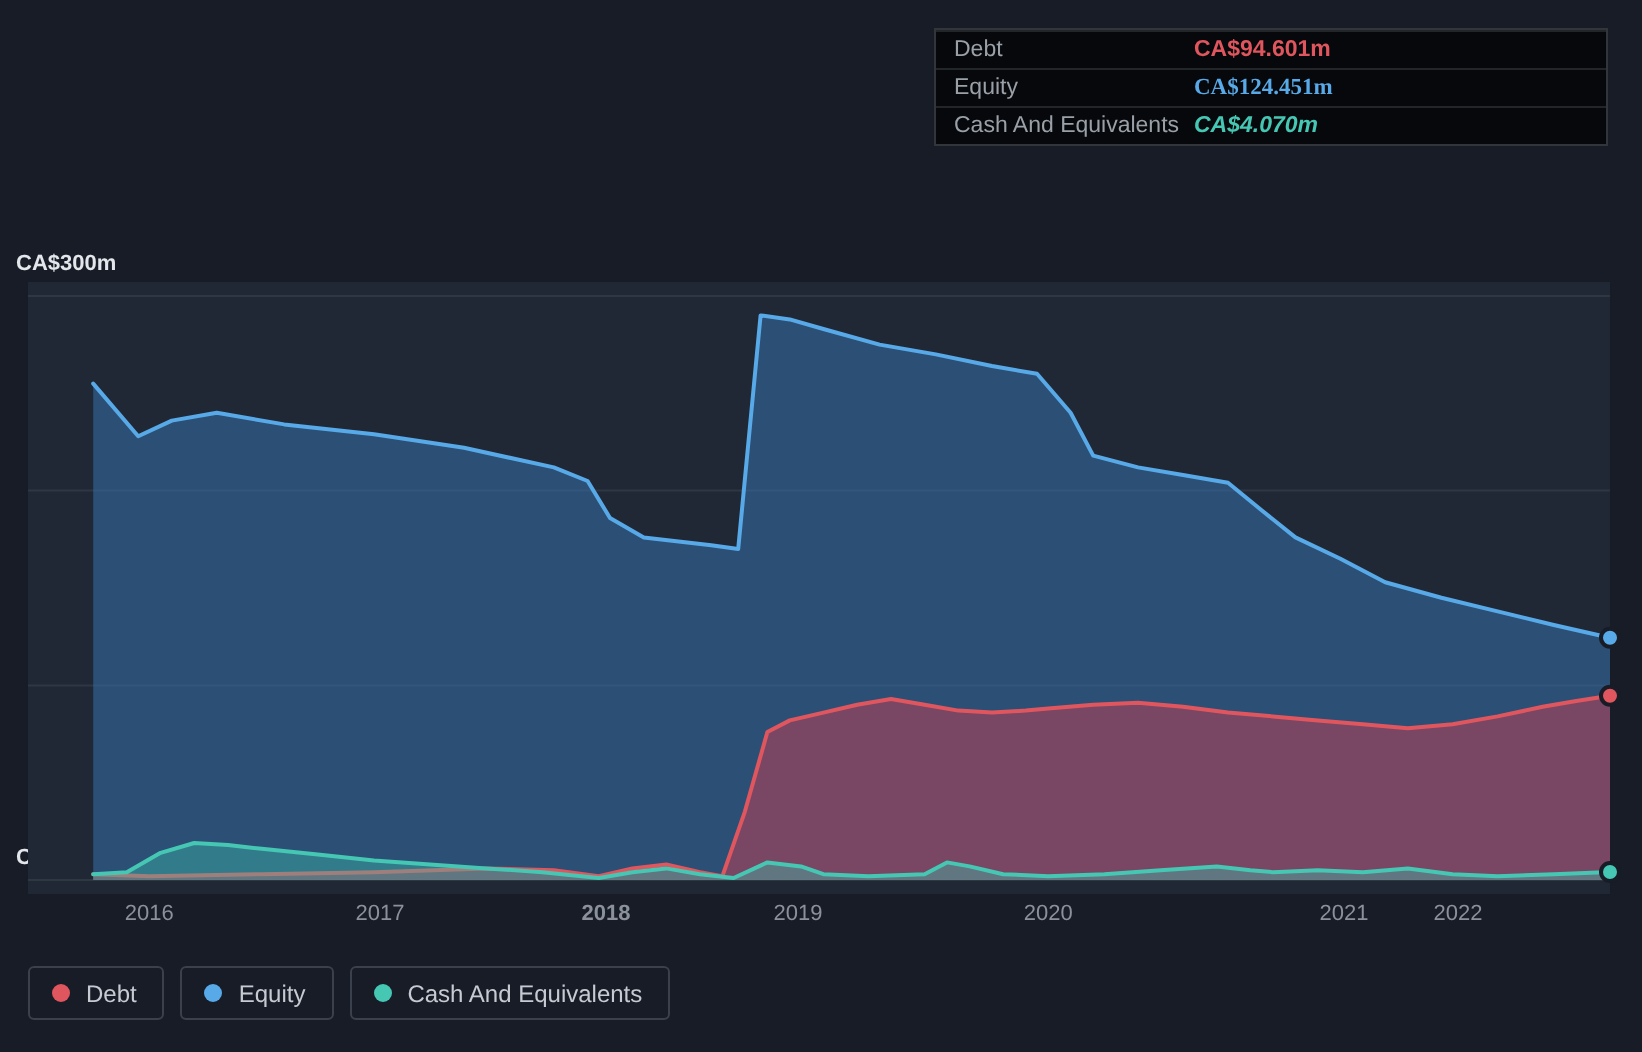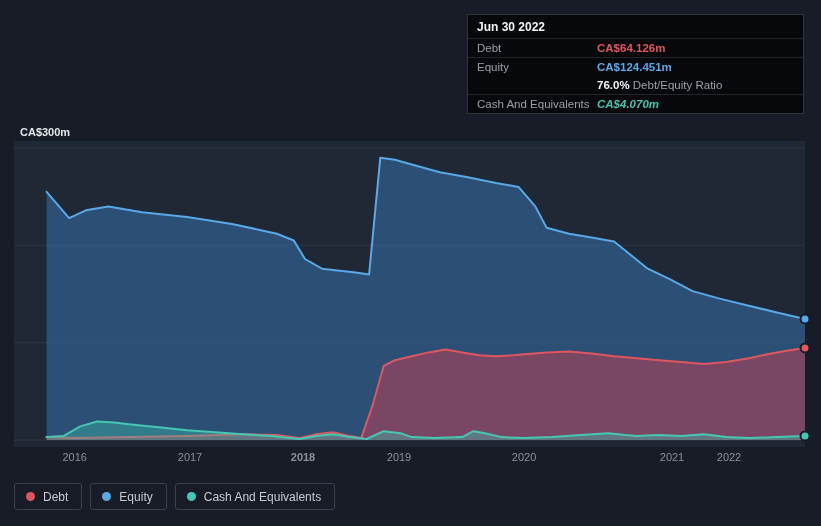--- a/index.html
+++ b/index.html
@@ -23,27 +23,27 @@
   }
   .tt-row {
     display:flex; align-items:center;
     padding:3px 9px;
     font-size:11.5px;
   }
   .tt-row.sep { border-top:1px solid #232629; }
   .tt-label { display:inline-block; width:120px; color:#9aa0a8; }
   .tt-value { font-weight:bold; }
   .val-debt   { color:#e0565e; }
-  .val-equity { color:#58a9e8; }
+  .val-equity { color:#58a9e8;font-family:Liberation Serif, serif; }
   .val-cash   { color:#45c7b3;font-style:italic; }
   .val-ratio  { color:#f2f4f6; }
   .muted { font-weight:normal; color:#9aa0a8; }
   
   .ylabel {
-    position:absolute; left:20px;
+    position:absolute; left:8px;
     font-size:11px; font-weight:bold; color:#e3e6ea;
   }
   .ylabel.top { top:126px; }
   .ylabel.bottom { top:423px; }
   .x-tick {
     position:absolute; top:0;
     transform:translateX(-50%);
     font-size:11px; color:#8b919b;
   }
   .xaxis { position:absolute; left:0; top:451px; width:718px; height:16px; }
@@ -72,32 +72,27 @@
     margin-right:8px; display:inline-block;
   }
   .legend-item .legend-label { font-size:12px; color:#c6cad1; }
 </style>
 </head>
 <body>
 
 <div class="page">
 
   <div class="tooltip">
-    <div class="tt-title">Jun 30 2022</div>
     <div class="tt-row sep">
       <span class="tt-label">Debt</span>
-      <span class="tt-value val-debt">CA$64.126m</span>
+      <span class="tt-value val-debt">CA$94.601m</span>
     </div>
     <div class="tt-row sep">
       <span class="tt-label">Equity</span>
       <span class="tt-value val-equity">CA$124.451m</span>
-    </div>
-    <div class="tt-row">
-      <span class="tt-label"></span>
-      <span class="tt-value val-ratio"><b>76.0%</b> <span class="muted">Debt/Equity Ratio</span></span>
     </div>
     <div class="tt-row sep">
       <span class="tt-label">Cash And Equivalents</span>
       <span class="tt-value val-cash">CA$4.070m</span>
     </div>
   </div>
 
   <div class="ylabel top">CA$300m</div>
   <div class="ylabel bottom">CA$0</div>
 

